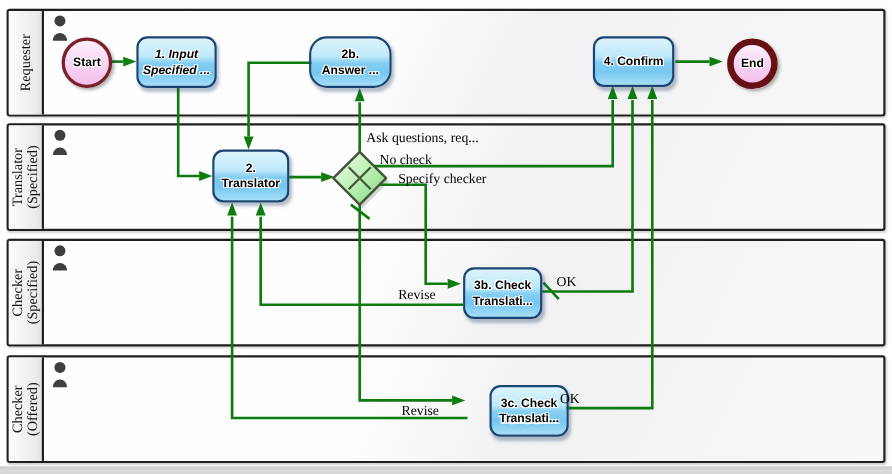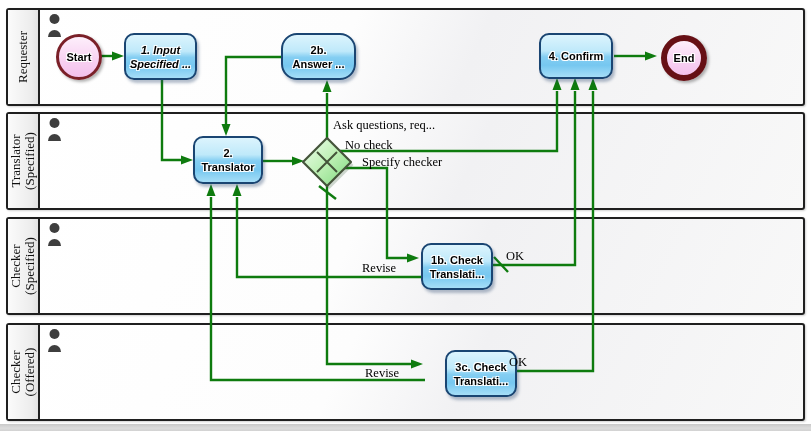--- a/index.html
+++ b/index.html
@@ -209,21 +209,21 @@
   </div>
   <div class="task" style="left:539px;top:33px;width:70px;height:42px;">
     <span>4. Confirm</span>
       <span></span>
   </div>
   <div class="task" style="left:193px;top:136px;width:66px;height:44px;">
     <span>2.</span>
       <span>Translator</span>
   </div>
   <div class="task" style="left:421px;top:243px;width:68px;height:43px;">
-    <span>1b. Check</span>
+    <span>3b. Check</span>
       <span>Translati...</span>
   </div>
   <div class="task" style="left:445px;top:350px;width:68px;height:43px;">
     <span>3c. Check</span>
       <span>Translati...</span>
   </div>
 
   <span class="elabel" style="left:333px;top:118px;">Ask questions, req...</span>
   <span class="elabel" style="left:345px;top:138px;text-align:center;">No check</span>
   <span class="elabel" style="left:362px;top:155px;">Specify checker</span>

